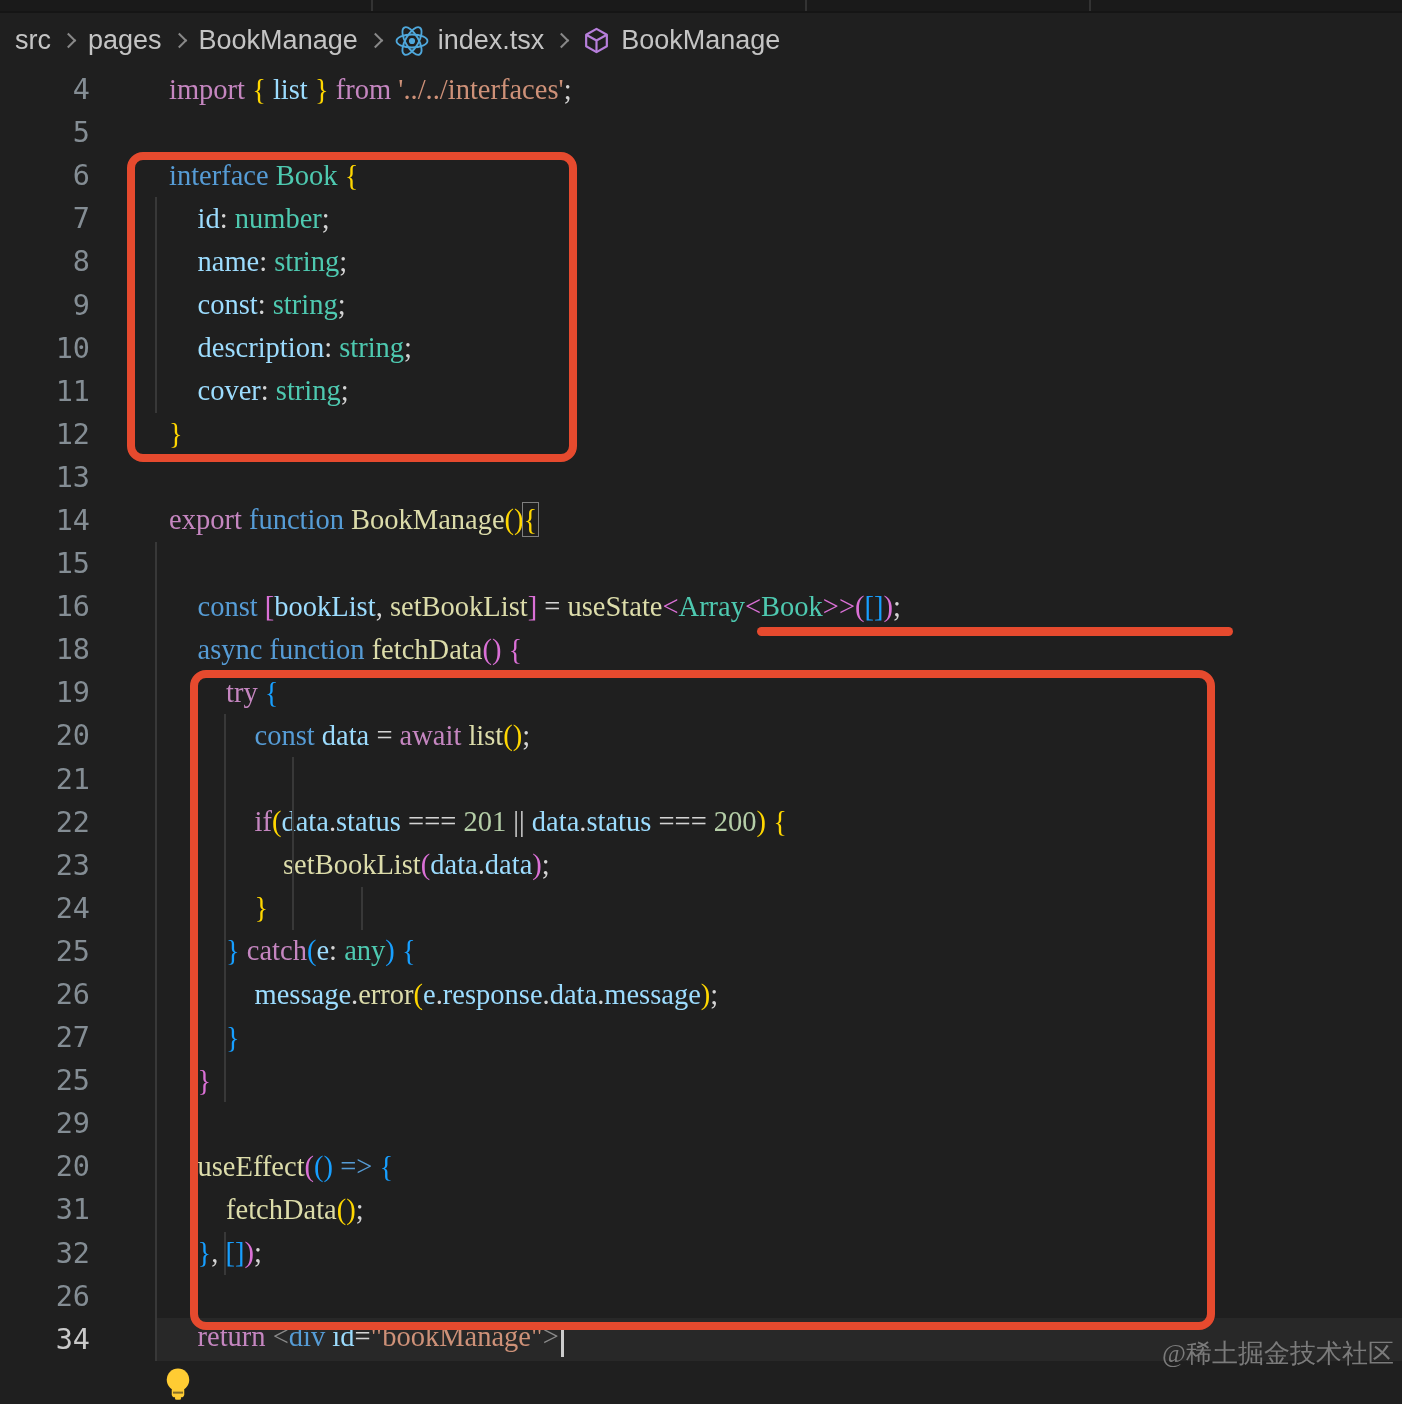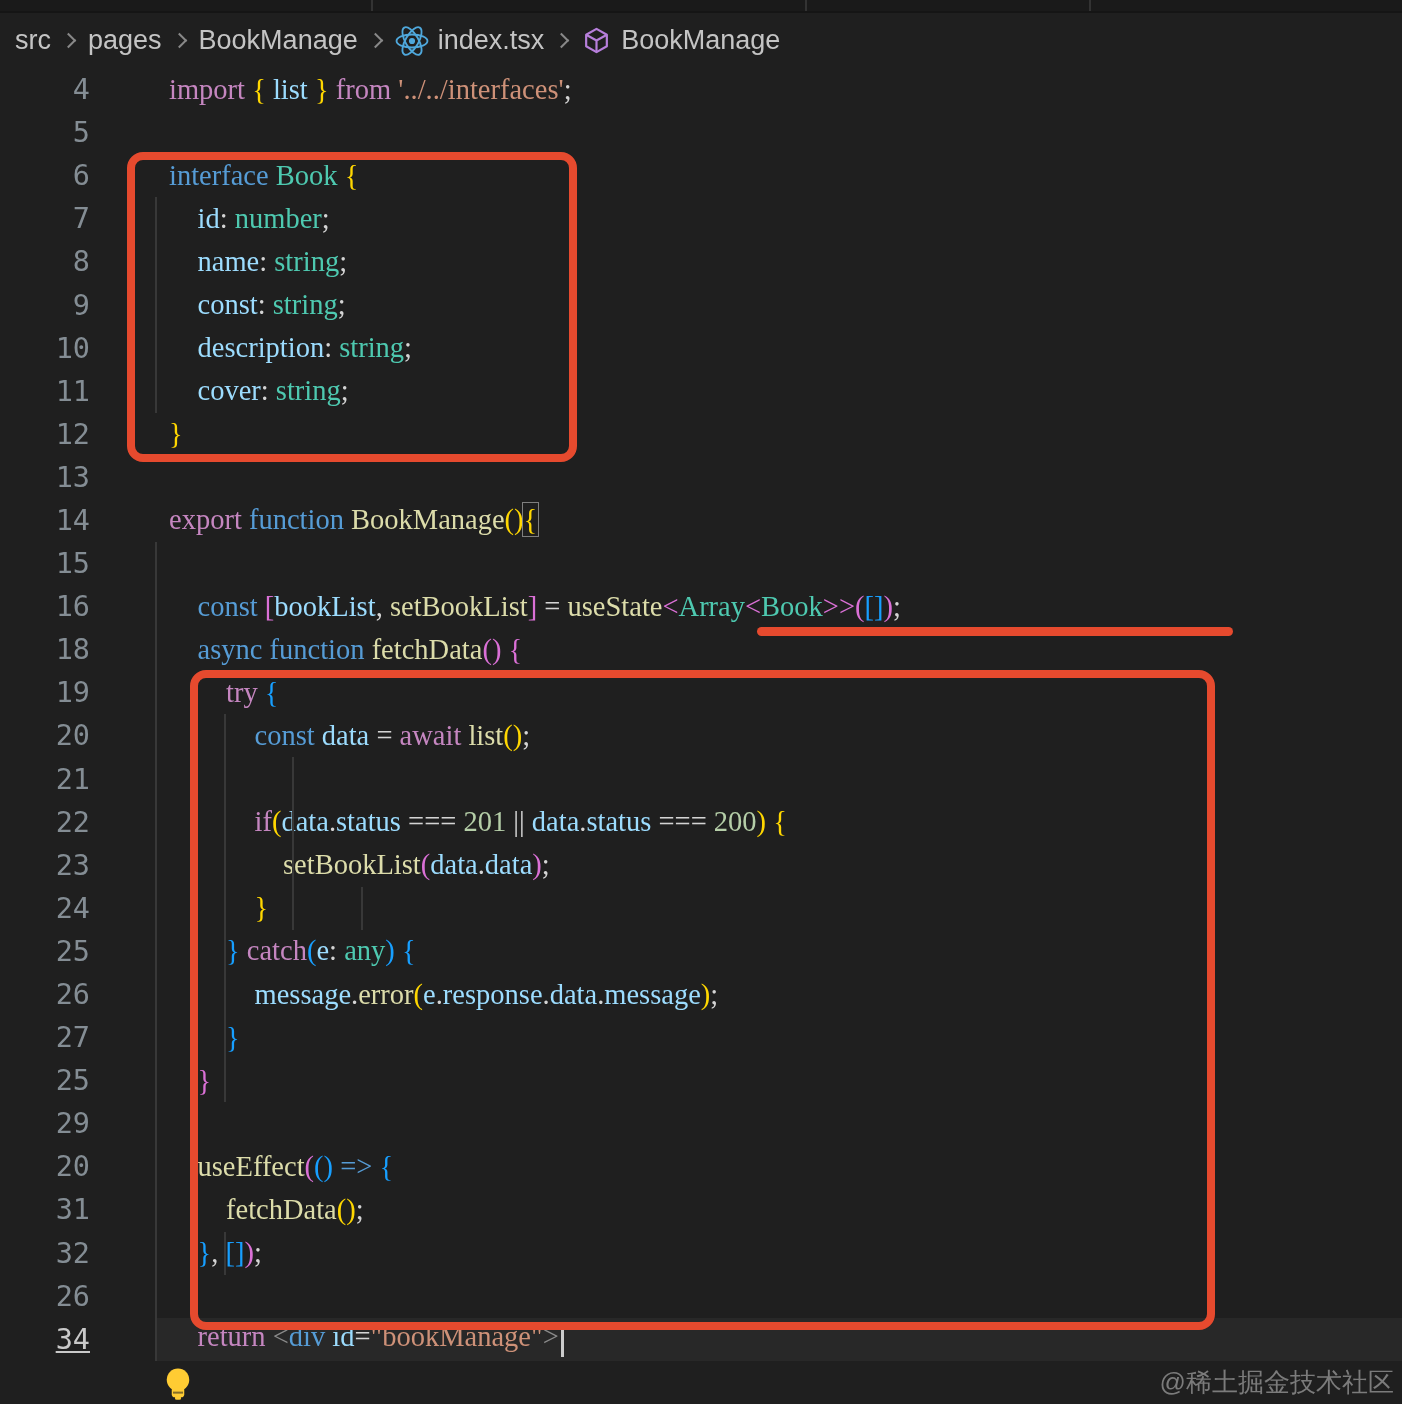--- a/index.html
+++ b/index.html
@@ -18,21 +18,21 @@
   .bc-icon{display:flex;align-items:center;margin-right:9px;}
   .bc-sep{width:9px;height:9px;border-top:2.5px solid #888888;border-right:2.5px solid #888888;
           transform:rotate(45deg);margin:0 14px 0 12px;flex:none;}
 
   
   #editor{position:absolute;left:0;top:68px;width:1402px;}
   .line{height:43.1px;display:flex;align-items:center;white-space:pre;}
   .line.current{background:linear-gradient(to right,transparent 155px,#282828 155px);}
   .ln{flex:none;display:inline-block;width:90px;text-align:right;color:#848d94;
       font-family:"DejaVu Sans Mono",monospace;font-size:28.5px;}
-  .line.current .ln{color:#c9c9c9;text-decoration:underline;}
+  .line.current .ln{color:#c9c9c9;}
   .code{margin-left:79px;font-family:Liberation Serif, serif;font-size:28.5px;white-space:pre;}
 
   .c-kw{color:#C586C0}   
   .c-st{color:#569CD6}   
   .c-var{color:#9CDCFE}
   .c-fn{color:#DCDCAA}
   .c-ty{color:#4EC9B0}
   .c-str{color:#CE9178}
   .c-num{color:#B5CEA8}
   .c-pn{color:#D4D4D4}
@@ -43,22 +43,22 @@
   .match{outline:1.5px solid #7f7f7f;outline-offset:1px;}
 
   .cursor{display:inline-block;width:3px;height:35px;background:#cccccc;vertical-align:middle;margin-left:2px;}
 
   .guide{position:absolute;width:2px;background:#383838;z-index:2;}
 
   .anno-box{position:absolute;border:8px solid #E64A2E;border-radius:16px;z-index:5;pointer-events:none;}
   .anno-line{position:absolute;background:#E64A2E;border-radius:5px;z-index:5;pointer-events:none;}
 
   #bulb{position:absolute;left:163px;top:1367px;z-index:3;cursor:pointer;}
-  #watermark{position:absolute;right:8px;top:1365px;font-size:26px;color:#7b7b7b;z-index:4;
-             font-family:Liberation Sans, sans-serif;}
+  #watermark{position:absolute;right:8px;top:1336px;font-size:26px;color:#7b7b7b;z-index:4;
+             font-family:Liberation Serif, serif;}
 </style>
 </head>
 <body>
 
 <div id="screen">
 
   <div id="tabstrip">
     <div class="tab-sep" style="left:371px"></div>
     <div class="tab-sep" style="left:805px"></div>
     <div class="tab-sep" style="left:1089px"></div>

